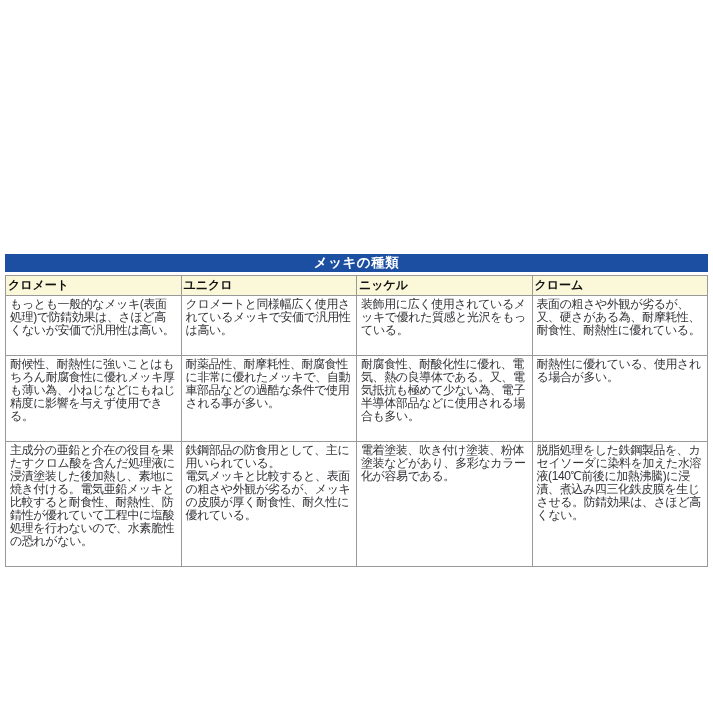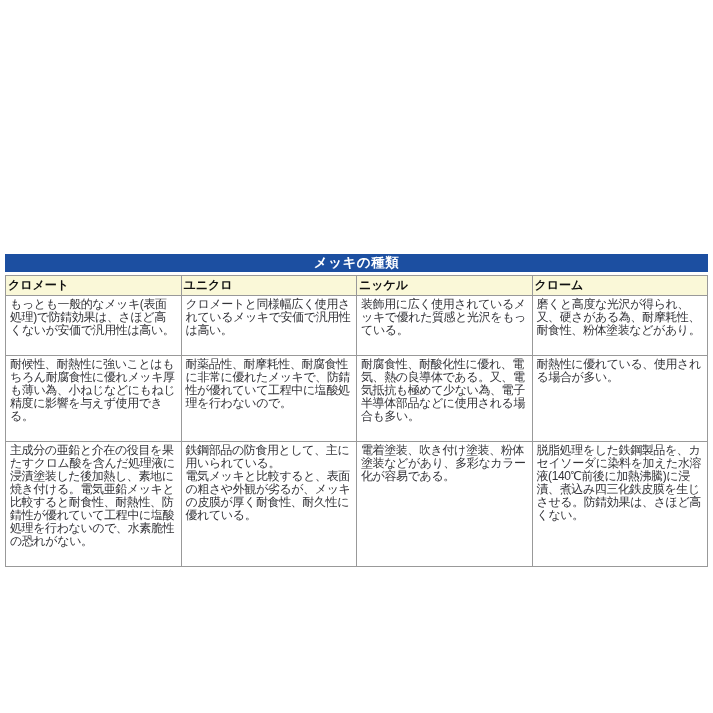--- a/index.html
+++ b/index.html
@@ -76,26 +76,26 @@
         <tr class="row-a">
           <td class="hd">クロメート</td>
           <td class="hd">ユニクロ</td>
           <td class="hd">ニッケル</td>
           <td class="hd">クローム</td>
         </tr>
         <tr class="row-b">
           <td class="bd">もっとも一般的なメッキ(表面処理)で防錆効果は、さほど高くないが安価で汎用性は高い。</td>
           <td class="bd">クロメートと同様幅広く使用されているメッキで安価で汎用性は高い。</td>
           <td class="bd">装飾用に広く使用されているメッキで優れた質感と光沢をもっている。</td>
-          <td class="bd">磨くと高度な光沢が得られ、又、硬さがある為、耐摩耗性、耐食性、粉体塗装などがあり。</td>
+          <td class="bd">表面の粗さや外観が劣るが、又、硬さがある為、耐摩耗性、耐食性、耐熱性に優れている。</td>
         </tr>
 
         <tr class="row-d">
           <td class="bd">耐候性、耐熱性に強いことはもちろん耐腐食性に優れメッキ厚も薄い為、小ねじなどにもねじ精度に影響を与えず使用できる。</td>
-          <td class="bd">耐薬品性、耐摩耗性、耐腐食性に非常に優れたメッキで、防錆性が優れていて工程中に塩酸処理を行わないので。</td>
+          <td class="bd">耐薬品性、耐摩耗性、耐腐食性に非常に優れたメッキで、自動車部品などの過酷な条件で使用される事が多い。</td>
           <td class="bd">耐腐食性、耐酸化性に優れ、電気、熱の良導体である。又、電気抵抗も極めて少ない為、電子半導体部品などに使用される場合も多い。</td>
           <td class="bd">耐熱性に優れている、使用される場合が多い。</td>
         </tr>
 
         <tr class="row-f">
           <td class="bd">主成分の亜鉛と介在の役目を果たすクロム酸を含んだ処理液に浸漬塗装した後加熱し、素地に焼き付ける。電気亜鉛メッキと比較すると耐食性、耐熱性、防錆性が優れていて工程中に塩酸処理を行わないので、水素脆性の恐れがない。</td>
           <td class="bd">鉄鋼部品の防食用として、主に用いられている。
 電気メッキと比較すると、表面の粗さや外観が劣るが、メッキの皮膜が厚く耐食性、耐久性に優れている。</td>
           <td class="bd">電着塗装、吹き付け塗装、粉体塗装などがあり、多彩なカラー化が容易である。</td>
           <td class="bd">脱脂処理をした鉄鋼製品を、カセイソーダに染料を加えた水溶液(140℃前後に加熱沸騰)に浸漬、煮込み四三化鉄皮膜を生じさせる。防錆効果は、さほど高くない。</td>

